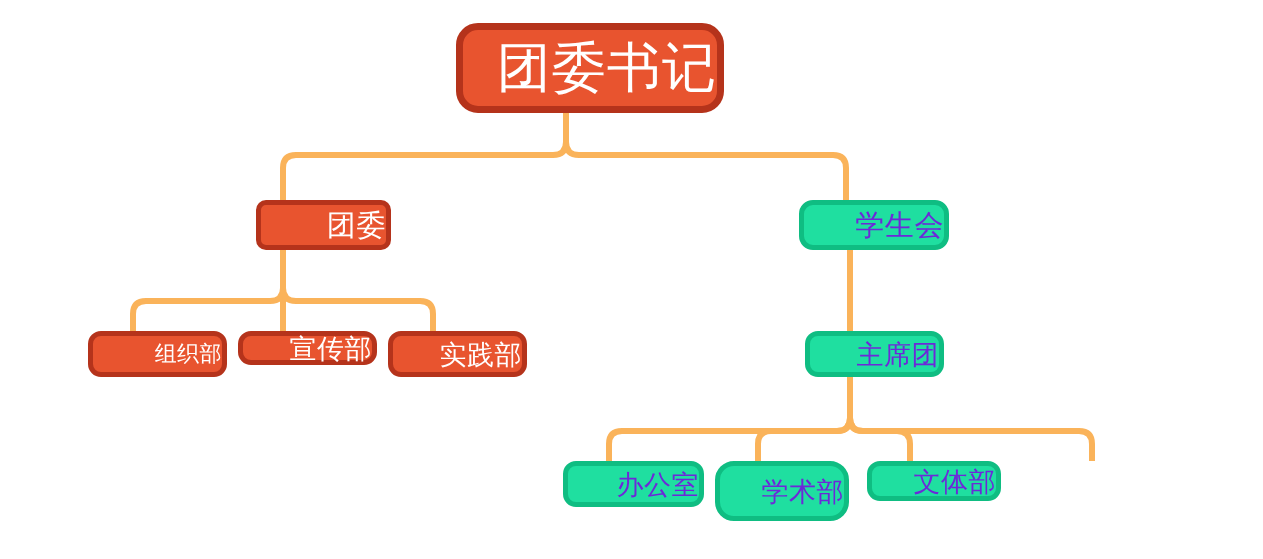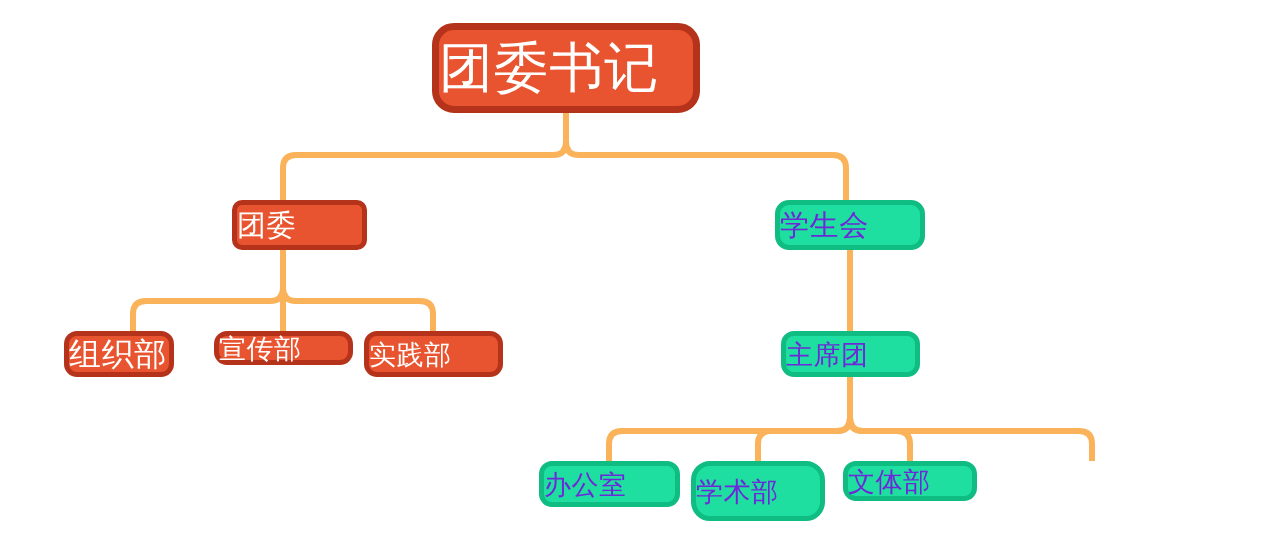--- a/index.html
+++ b/index.html
@@ -22,26 +22,27 @@
     left: 0;
     top: 0;
     width: 1263px;
     height: 559px;
   }
   .node {
     position: absolute;
     box-sizing: border-box;
     display: flex;
     align-items: center;
-    justify-content: flex-start;
+    justify-content: flex-end;
     border-radius: 14px;
     border-style: solid;
     white-space: nowrap;
     letter-spacing: 0.02em;
     z-index: 3;
+    margin-left: 24px;
   }
   .node.orange {
     background: #e8542f;
     border-color: #b5331b;
     color: #ffffff;
   }
   .node.green {
     background: #1fdfa0;
     border-color: #0fbd82;
     color: #6d28d9;
@@ -69,21 +70,21 @@
     </svg>
 <div class="node orange" style="left: 432px; top: 23px; width: 268px; height: 90px; border-width: 7px; border-radius: 22px; font-size: 54px;">
       <span class="node-label">团委书记</span>
     </div>
     <div class="node orange" style="left: 232px; top: 200px; width: 135px; height: 50px; border-width: 5px; border-radius: 10px; font-size: 29px;">
       <span class="node-label">团委</span>
     </div>
     <div class="node green" style="left: 775px; top: 200px; width: 150px; height: 50px; border-width: 5px; border-radius: 14px; font-size: 29px;">
       <span class="node-label">学生会</span>
     </div>
-    <div class="node orange" style="left: 64px; top: 331px; width: 110px; height: 46px; border-width: 5px; border-radius: 13px; font-size: 32px;">
+    <div class="node orange" style="left: 64px; top: 331px; width: 139px; height: 46px; border-width: 5px; border-radius: 13px; font-size: 22px;">
       <span class="node-label">组织部</span>
     </div>
     <div class="node orange" style="left: 214px; top: 331px; width: 139px; height: 34px; border-width: 5px; border-radius: 13px; font-size: 27px;">
       <span class="node-label">宣传部</span>
     </div>
     <div class="node orange" style="left: 364px; top: 331px; width: 139px; height: 46px; border-width: 5px; border-radius: 13px; font-size: 27px;">
       <span class="node-label">实践部</span>
     </div>
     <div class="node green" style="left: 781px; top: 331px; width: 139px; height: 46px; border-width: 5px; border-radius: 13px; font-size: 27px;">
       <span class="node-label">主席团</span>

